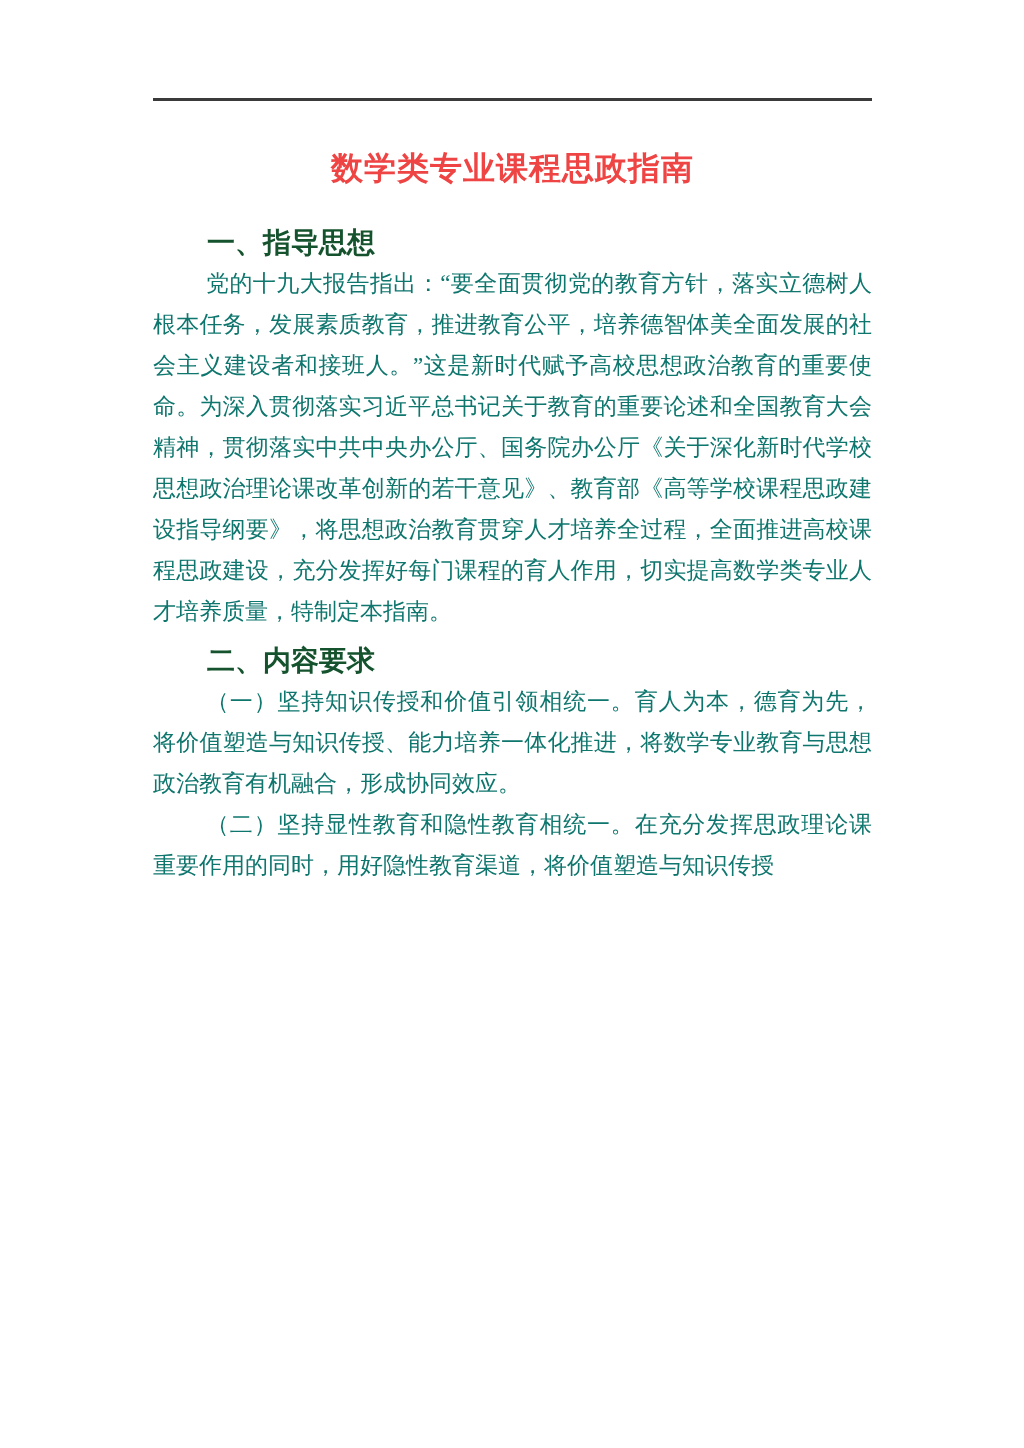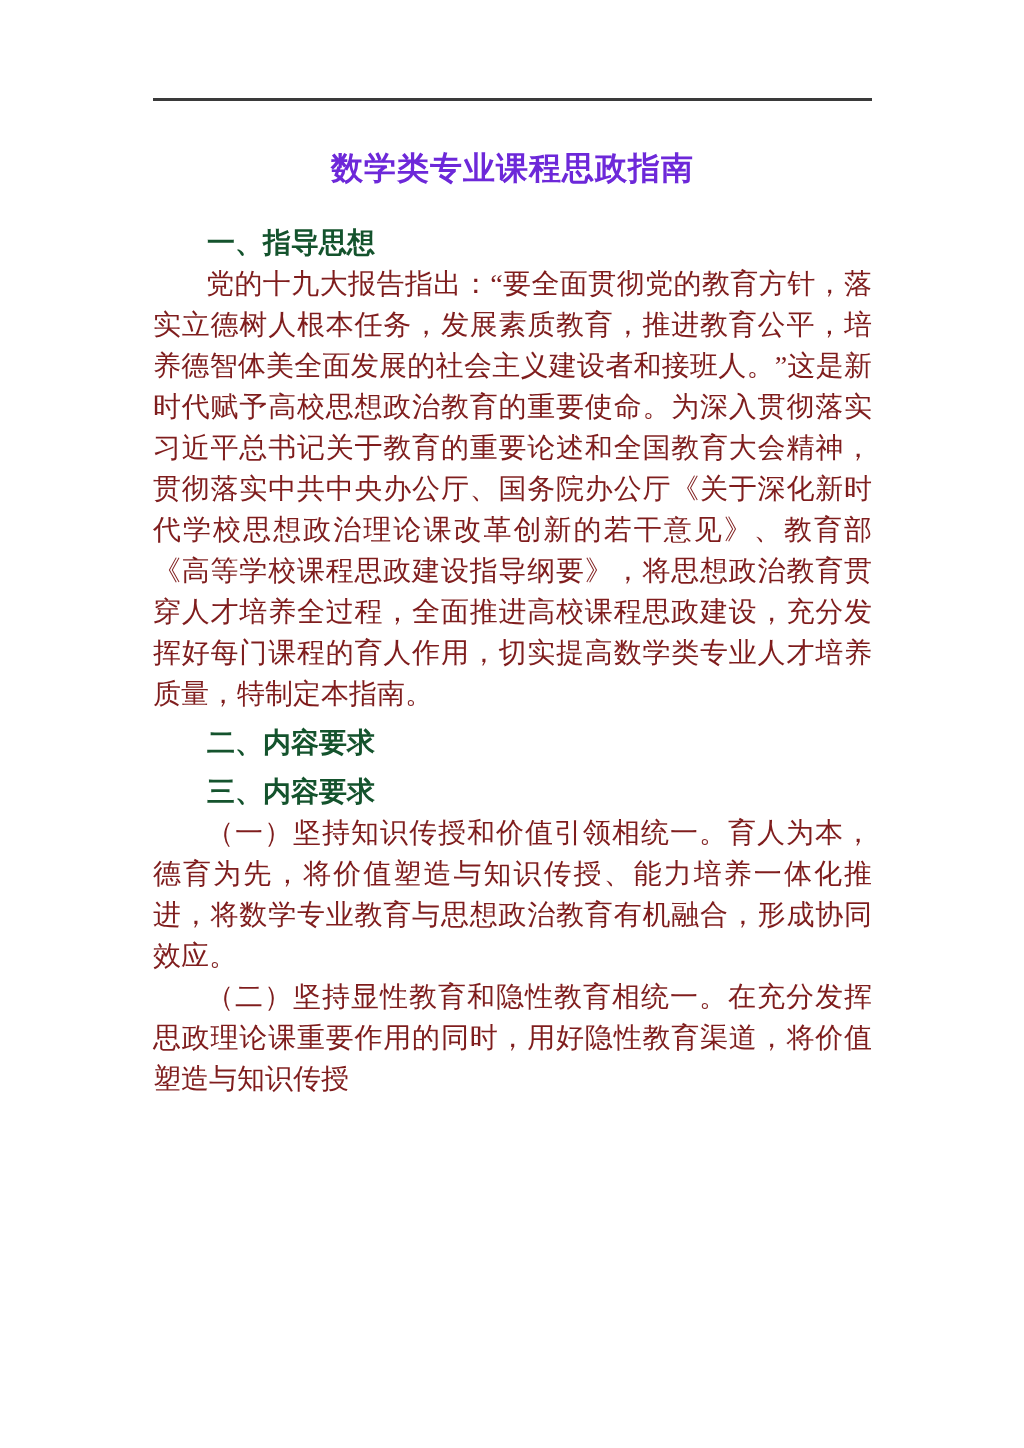--- a/index.html
+++ b/index.html
@@ -23,41 +23,41 @@
     border-top: 3px solid #3a3a3a;
   }
   .doc-title {
     margin: 46px 0 0 0;
     font-family: "Liberation Sans", "DejaVu Sans", sans-serif;
     font-weight: 700;
     font-size: 32px;
     line-height: 42px;
     letter-spacing: 1px;
     text-align: center;
-    color: #6d28d9;
+    color: #ef4444;
   }
   .section-heading {
     margin: 8px 0 0 0;
     font-family: "Liberation Sans", "DejaVu Sans", sans-serif;
     font-weight: 700;
     font-size: 28px;
     line-height: 41px;
     color: #14532d;
     text-indent: 54px;
   }
   .section-heading.first {
     margin-top: 33px;
   }
   .body-para {
     margin: 0;
     font-family: "Liberation Serif", "DejaVu Serif", serif;
     font-weight: 400;
-    font-size: 28px;
+    font-size: 23px;
     line-height: 41px;
-    color: #7f1d1d;
+    color: #0f766e;
     text-align: justify;
     text-indent: 53px;
   }
 </style>
 </head>
 <body>
 
 <div class="page">
   <div class="content">
 
@@ -65,20 +65,19 @@
 
     <h1 class="doc-title">数学类专业课程思政指南</h1>
 
     <h2 class="section-heading first">一、指导思想</h2>
 
     <p class="body-para">党的十九大报告指出：“要全面贯彻党的教育方针，落实立德树人根本任务，发展素质教育，推进教育公平，培养德智体美全面发展的社会主义建设者和接班人。”这是新时代赋予高校思想政治教育的重要使命。为深入贯彻落实习近平总书记关于教育的重要论述和全国教育大会精神，贯彻落实中共中央办公厅、国务院办公厅《关于深化新时代学校思想政治理论课改革创新的若干意见》、教育部《高等学校课程思政建设指导纲要》，将思想政治教育贯穿人才培养全过程，全面推进高校课程思政建设，充分发挥好每门课程的育人作用，切实提高数学类专业人才培养质量，特制定本指南。</p>
 
     <h2 class="section-heading">二、内容要求</h2>
 
 
-    <h2 class="section-heading">三、内容要求</h2>
 
     <p class="body-para">（一）坚持知识传授和价值引领相统一。育人为本，德育为先，将价值塑造与知识传授、能力培养一体化推进，将数学专业教育与思想政治教育有机融合，形成协同效应。</p>
 
     <p class="body-para">（二）坚持显性教育和隐性教育相统一。在充分发挥思政理论课重要作用的同时，用好隐性教育渠道，将价值塑造与知识传授</p>
 
   </div>
 </div>
 
 </body></html>

